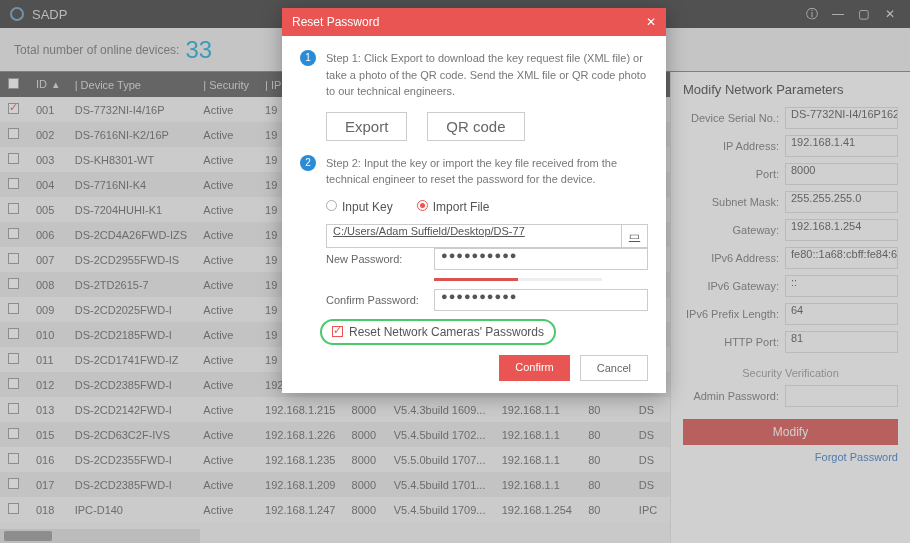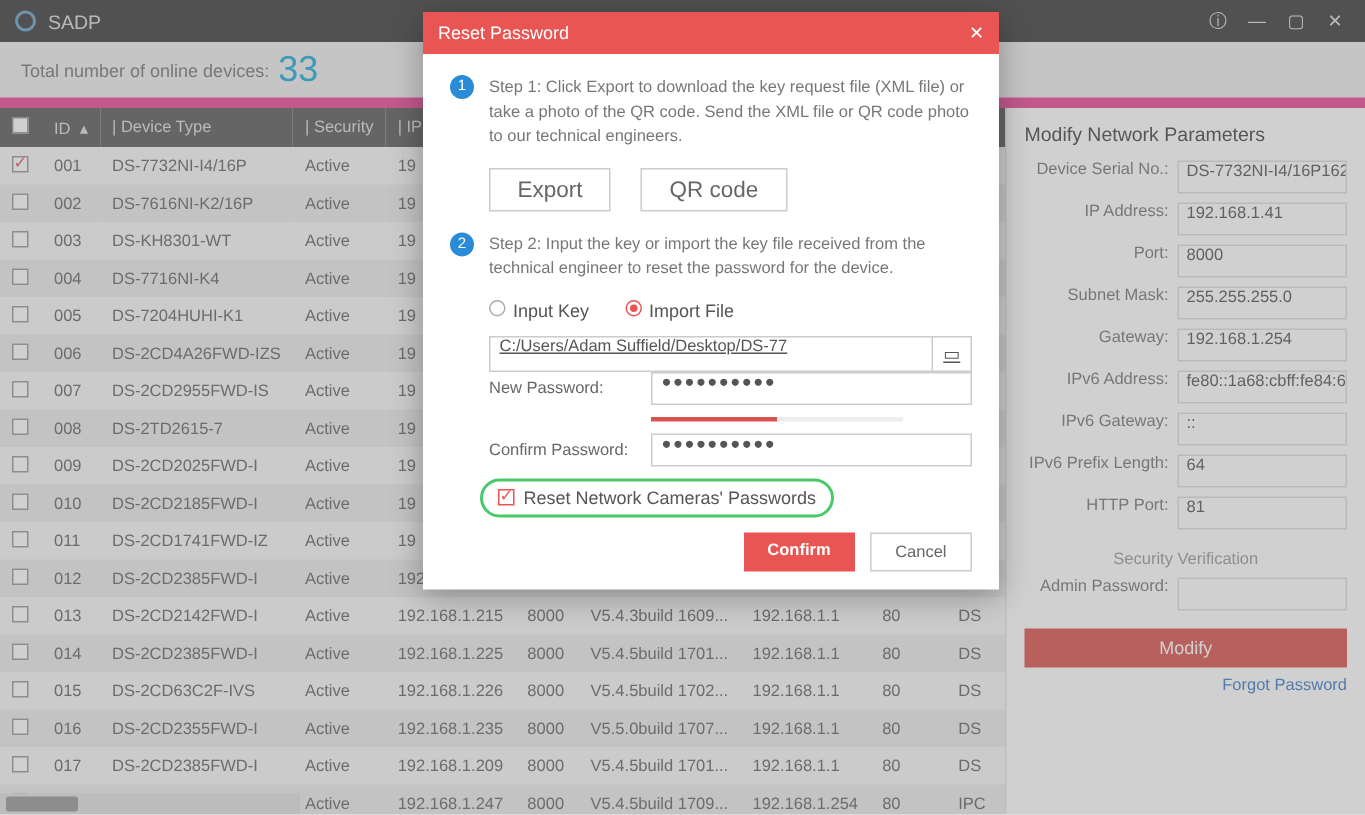--- a/index.html
+++ b/index.html
@@ -6,42 +6,42 @@
 body { width:910px; height:543px; background:#f5f5f5; position:relative; overflow:hidden; font-size:12px; color:#555; }
 
 
 .titlebar { height:28px; background:#3c3c3c; display:flex; align-items:center; padding:0 10px; color:#ddd; }
 .titlebar .logo { width:14px; height:14px; border:2px solid #6aa0c9; border-radius:50%; margin-right:8px; }
 .titlebar .app-title { font-size:13px; }
 .titlebar .spacer { flex:1; }
 .titlebar .win-icon { width:20px; text-align:center; margin-left:6px; cursor:default; }
 
 
-.toolbar { height:44px; display:flex; align-items:center; padding:0 14px; background:#efefef; border-bottom:7px solid #ec4899; }
+.toolbar { height:44px; display:flex; align-items:center; padding:0 14px; background:#efefef; border-bottom:1px solid #ec4899; }
 .toolbar .lbl { color:#777; }
 .toolbar .count { color:#1caed8; font-size:24px; margin-left:6px; font-weight:300; }
 
 
 .main { display:flex; height:calc(100% - 72px); }
 .left { flex:1; position:relative; }
 .right { width:240px; background:#fff; padding:10px 12px; border-left:1px solid #e5e5e5; overflow:hidden; }
 
 
 table { width:100%; border-collapse:collapse; font-size:11px; color:#666; }
 thead th { background:#5b5b5b; color:#ddd; font-weight:normal; text-align:left; padding:6px 8px; height:14px; font-size:11px; }
 tbody tr { height:25px; }
 tbody tr:nth-child(odd) { background:#f7f7f7; }
 tbody tr:nth-child(even) { background:#ececec; }
 tbody td { padding:0 8px; }
 .chk { width:11px; height:11px; border:1px solid #999; display:inline-block; background:#fff; position:relative; }
 .chk.checked::after { content:"✓"; position:absolute; top:-3px; left:0; font-size:11px; color:#e85552; }
 
 
 .right h3 { font-size:13px; font-weight:normal; color:#444; margin-bottom:10px; }
-.right .row { display:flex; align-items:flex-start; margin:6px 0; }
+.right .row { display:flex; align-items:center; margin:6px 0; }
 .right .row label { flex:0 0 96px; text-align:right; font-size:11px; color:#777; margin-right:6px; }
 .right .row .val { flex:1; border:1px solid #ddd; height:22px; padding:0 5px; font-size:11px; background:#fff; overflow:hidden; white-space:nowrap; }
 .right .dhcp { margin:6px 0 12px 8px; display:flex; align-items:center; }
 .right .dhcp .chk { margin-right:6px; }
 .sec-verify { text-align:center; color:#999; font-size:11px; margin:14px 0 6px; }
 .modify-btn { background:#d9534f; color:#fff; text-align:center; height:26px; line-height:26px; margin-top:12px; font-size:12px; }
 .forgot { text-align:right; color:#3a7ec9; font-size:11px; margin-top:6px; }
 
 
 .dim { position:absolute; inset:0; background:rgba(120,120,120,0.35); }
@@ -64,21 +64,21 @@
 .file-row .inp { flex:1; border:1px solid #ccc; height:24px; padding:0 6px; font-size:11px; }
 .file-row .browse { width:26px; height:24px; border:1px solid #ccc; border-left:none; display:flex; align-items:center; justify-content:center; }
 .pw-row { margin-left:26px; display:flex; align-items:center; margin-bottom:8px; }
 .pw-row label { width:108px; font-size:11px; color:#666; }
 .pw-row .inp { flex:1; border:1px solid #ccc; height:22px; padding:0 6px; font-size:11px; letter-spacing:1px; }
 .strength { height:3px; background:linear-gradient(to right, #d9534f 50%, #eee 50%); margin:0 0 8px 134px; width:168px; }
 .green-mark { border:2px solid #4ac96b; border-radius:14px; padding:4px 10px; display:flex; align-items:center; margin:6px 0 10px 20px; width:fit-content; }
 .green-mark .chk2 { width:11px; height:11px; border:1px solid #e85552; position:relative; margin-right:6px; }
 .green-mark .chk2::after { content:"✓"; position:absolute; top:-3px; left:0; color:#e85552; font-size:11px; }
 .modal-ft { display:flex; justify-content:flex-end; gap:10px; margin-top:8px; }
-.modal-ft .confirm { background:#e85552; color:#fff; border:none; padding:6px 16px; font-size:11px;font-weight:bold; }
+.modal-ft .confirm { background:#e85552; color:#fff; border:none; padding:6px 16px; font-size:11px; }
 .modal-ft .cancel { background:#fff; border:1px solid #ccc; padding:6px 16px; font-size:11px; color:#666; }
 
 .scrollbar { position:absolute; bottom:0; left:0; height:14px; width:200px; background:#e0e0e0; display:flex; align-items:center; }
 .scrollbar .thumb { width:48px; height:10px; background:#999; margin-left:4px; border-radius:2px; }
 </style>
 </head>
 <body>
 
 <div class="titlebar">
   <span class="logo"></span>
@@ -264,32 +264,20 @@
             <td>Active</td>
             <td>192.168.1.215</td>
             <td>8000</td>
             <td>V5.4.3build 1609...</td>
             <td>192.168.1.1</td>
             <td>80</td>
             <td>DS</td>
           </tr>
           <tr>
             <td><span class="chk "></span></td>
-  <td>014</td>
-            <td>DS-2CD2385FWD-I</td>
-            <td>Active</td>
-            <td>192.168.1.225</td>
-            <td>8000</td>
-            <td>V5.4.5build 1701...</td>
-            <td>192.168.1.1</td>
-            <td>80</td>
-            <td>DS</td>
-          </tr>
-          <tr>
-            <td><span class="chk "></span></td>
   <td>015</td>
             <td>DS-2CD63C2F-IVS</td>
             <td>Active</td>
             <td>192.168.1.226</td>
             <td>8000</td>
             <td>V5.4.5build 1702...</td>
             <td>192.168.1.1</td>
             <td>80</td>
             <td>DS</td>
           </tr>

